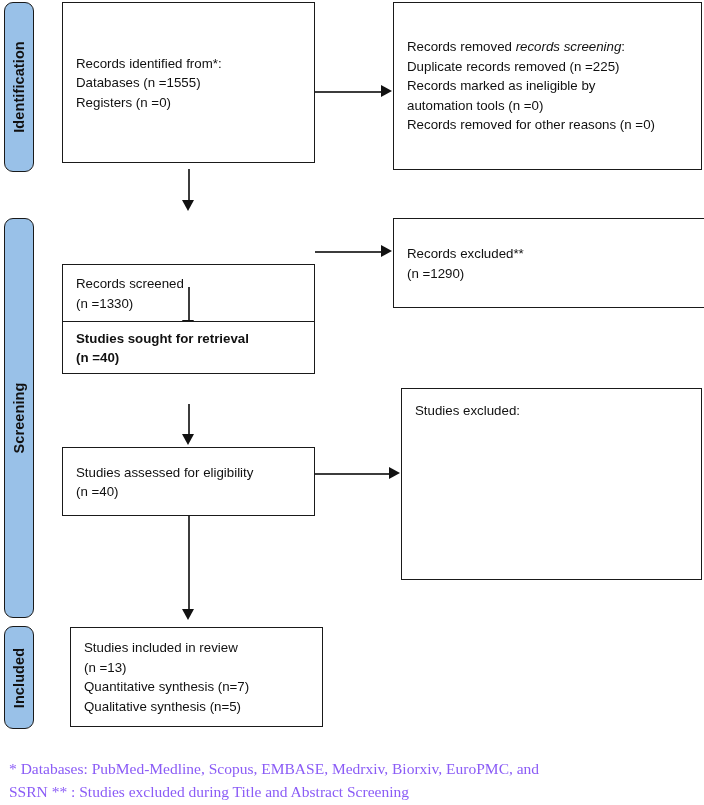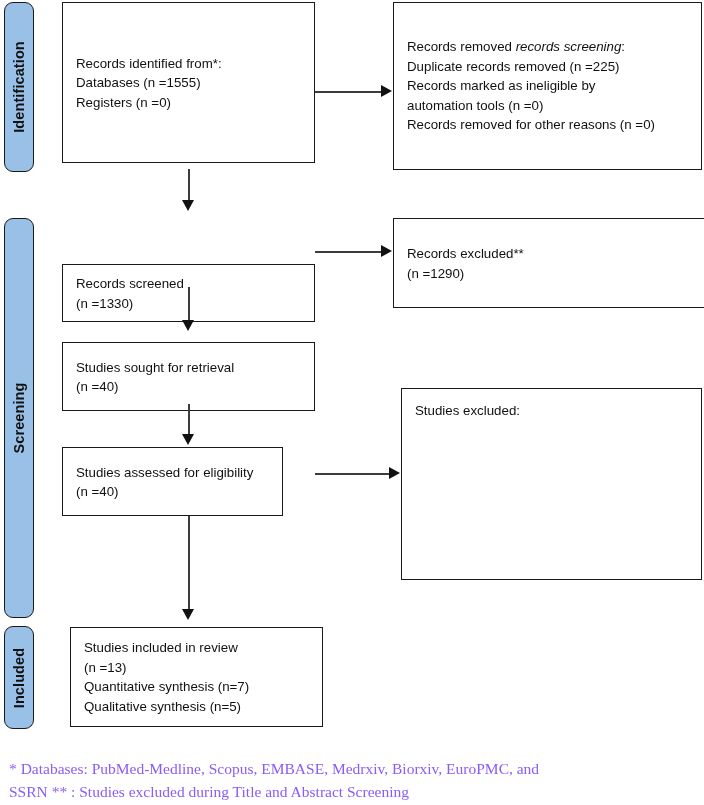--- a/index.html
+++ b/index.html
@@ -154,29 +154,29 @@
     <div class="box-text mid">Records excluded**
 (n =1290)</div>
   </div>
 
   <div class="hline" style="left:315px; top:251px; width:68px;"></div>
   <div class="arrow-right" style="left:381px; top:245px;"></div>
 
   <div class="vline" style="left:188px; top:287px; height:35px;"></div>
   <div class="arrow-down" style="left:182px; top:320px;"></div>
 
-  <div class="box" style="left:62px; top:342px; width:253px; height:69px;">
+  <div class="box" style="left:62px; top:321px; width:253px; height:53px;font-weight:bold;">
     <div class="box-text mid">Studies sought for retrieval
 (n =40)</div>
   </div>
 
   <div class="vline" style="left:188px; top:404px; height:33px;"></div>
   <div class="arrow-down" style="left:182px; top:434px;"></div>
 
-  <div class="box" style="left:62px; top:447px; width:221px; height:69px;">
+  <div class="box" style="left:62px; top:447px; width:253px; height:69px;">
     <div class="box-text mid">Studies assessed for eligibility
 (n =40)</div>
   </div>
 
   <div class="box" style="left:401px; top:388px; width:301px; height:192px;">
     <div class="box-text topset" style="white-space:normal;">
       <div class="bold">Studies excluded:</div>
     </div>
   </div>
 

